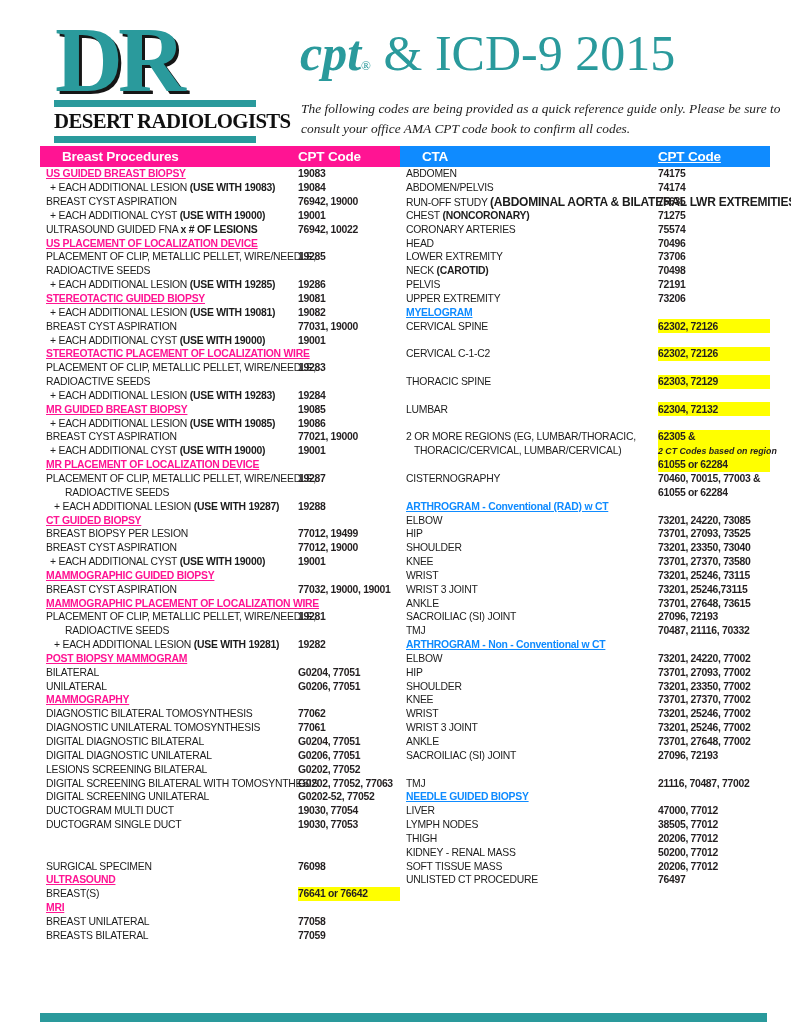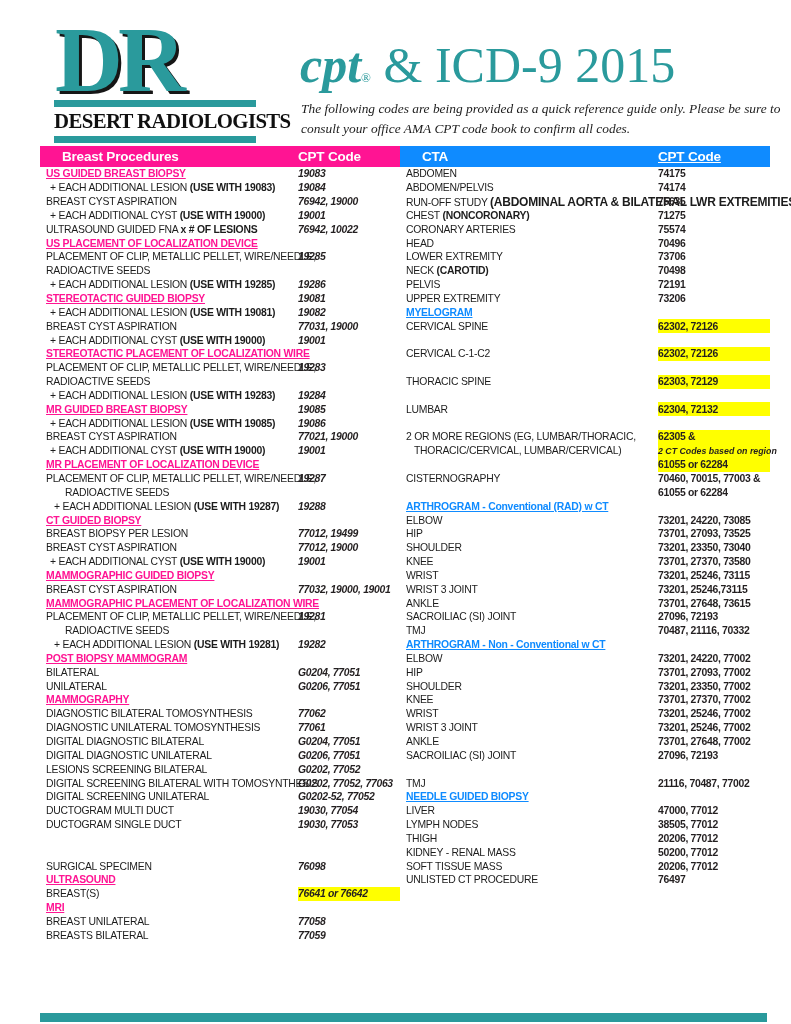--- a/index.html
+++ b/index.html
@@ -8,21 +8,21 @@
 
   
   .logo{position:absolute;left:54px;top:20px;width:202px;}
   .logo-dr{font-family:"Liberation Serif",serif;font-weight:bold;font-size:94px;line-height:78px;
            color:#2a9a9c;text-shadow:3px 3px 0 #161616;letter-spacing:-5px;padding-left:1px;}
   .logo-bar{height:7px;background:#2a9a9c;margin-top:2px;}
   .logo-name{font-family:"Liberation Serif",serif;font-weight:bold;font-size:21px;color:#101010;
              letter-spacing:-0.6px;margin:2px 0;white-space:nowrap;transform:scaleX(0.99);transform-origin:left;}
 
   
-  .title{position:absolute;left:300px;top:24px;color:#2a9a9c;font-family:"Liberation Serif",serif;white-space:nowrap;margin-top:12px;}
+  .title{position:absolute;left:300px;top:24px;color:#2a9a9c;font-family:"Liberation Serif",serif;white-space:nowrap;}
   .t-cpt{font-style:italic;font-weight:bold;font-size:50px;}
   .t-reg{font-size:13px;}
   .t-rest{font-size:50px;}
   .disclaimer{position:absolute;left:301px;top:99px;width:480px;font-family:"Liberation Serif",serif;
               font-style:italic;font-size:13.4px;line-height:1.5;color:#1d1d1d;}
 
   
   .table{position:absolute;left:40px;top:146px;display:flex;}
   .colgrp{display:flex;flex-direction:column;}
   .colgrp.left{width:360px;}
@@ -31,21 +31,21 @@
   .head.pink{background:#ff1493;}
   .head.blue{background:#0f8bff;}
   .head .ht{flex:1;padding-left:22px;}
   .colgrp.left .head .hc{width:102px;}
   .colgrp.right .head .hc{width:112px;}
   .head.blue .hc{text-decoration:underline;}
 
   .row{height:13.85px;display:flex;align-items:center;font-size:10.4px;letter-spacing:-0.25px;color:#1c1c1c;}
   .row .lbl{flex:1;padding-left:6px;white-space:nowrap;overflow:visible;min-width:0;}
   .row .code{font-weight:bold;color:#231f20;white-space:nowrap;align-self:stretch;display:flex;align-items:center;letter-spacing:-0.3px;}
-  .colgrp.left .row .code{width:102px;font-style:italic;}
+  .colgrp.left .row .code{width:102px;}
   .colgrp.right .row .code{width:112px;}
   .row.sec .lbl{font-weight:bold;text-decoration:underline;}
   .row.sec-left .lbl{color:#ff1493;}
   .row.sec-right .lbl{color:#0f8bff;}
   .lbl b{font-weight:bold;}
   .lbl .sm{font-size:12px;font-weight:bold;}
   .code.hl{background:#ffff00;}
   .code.note{font-style:italic;font-size:8.8px;letter-spacing:0;}
   .row.ind1 .lbl{padding-left:10px;}
   .row.ind2 .lbl{padding-left:14px;}

